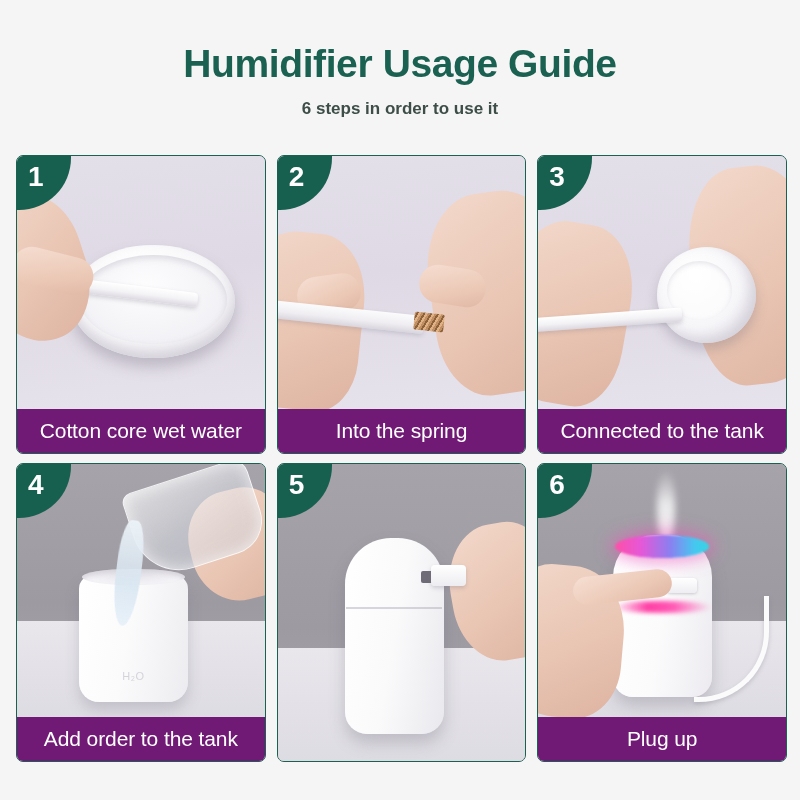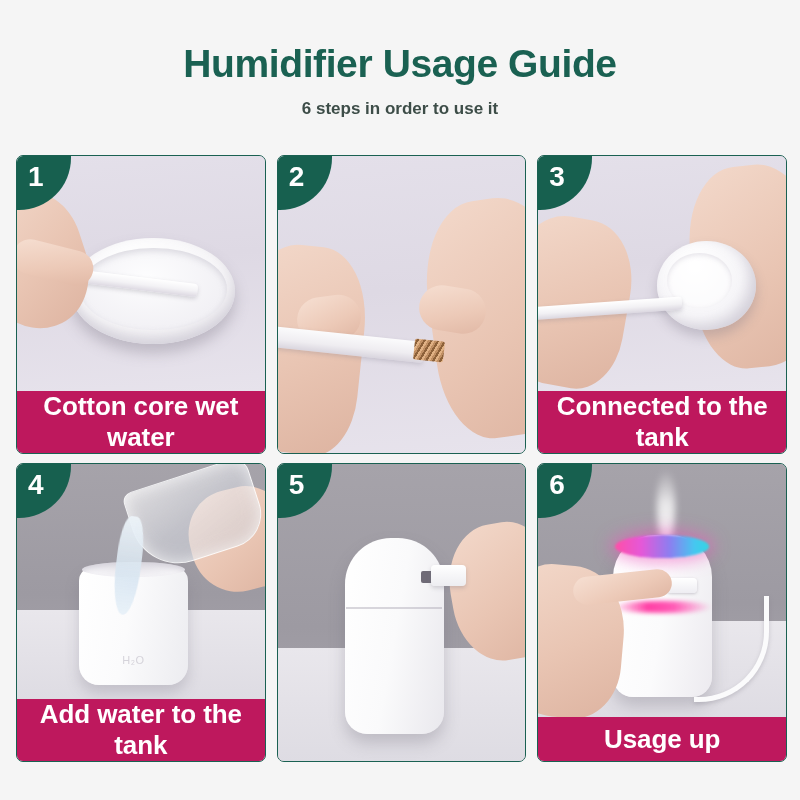--- a/index.html
+++ b/index.html
@@ -85,30 +85,29 @@
   .badge span {
     color: #ffffff;
     font-size: 28px;
     font-weight: bold;
     line-height: 1;
     margin: 7px 0 0 11px;
   }
 
   .caption {
     flex: 0 0 44px;
-    background: #be185d;
+    background: #701a75;
     color: #ffffff;
-    font-size: 26px;
+    font-size: 21px;
     display: flex;
     align-items: center;
     justify-content: center;
     text-align: center;
     letter-spacing: -0.1px;
     padding: 0 4px;
-    font-weight: bold;
   }
 
   
 
   
   .bg-lilac { position:absolute; inset:0;
     background: linear-gradient(175deg,#e4e0ea 0%,#ded9e4 45%,#e7e3ec 100%); }
   .bg-gray  { position:absolute; inset:0;
     background: linear-gradient(180deg,#a6a3aa 0%,#9d9aa2 55%,#a9a6ad 100%); }
   .table-top { position:absolute; left:0; right:0; bottom:0; height:38%;
@@ -349,20 +348,21 @@
         <div class="s2-handL skin"></div>
         <div class="s2-handR skin"></div>
         <div class="s2-thumbL skin2"></div>
         <div class="s2-thumbR skin2"></div>
         <div class="s2-strip"></div>
         <div class="s2-spring"></div>
         <div class="badge">
           <span>2</span>
         </div>
       </div>
+      <div class="caption">Into the spring</div>
     </div>
 
     <div class="card">
       <div class="photo">
         <div class="bg-lilac"></div>
         <div class="s3-handL skin"></div>
         <div class="s3-handR skin"></div>
         <div class="s3-cover"></div>
         <div class="s3-wick"></div>
         <div class="badge">
@@ -379,21 +379,21 @@
         <div class="s4-tank">
           <div class="s4-h2o">H₂O</div>
         </div>
         <div class="s4-stream"></div>
         <div class="s4-jug"></div>
         <div class="s4-hand skin"></div>
         <div class="badge">
           <span>4</span>
         </div>
       </div>
-      <div class="caption">Add water to the tank</div>
+      <div class="caption">Add order to the tank</div>
     </div>
 
     <div class="card">
       <div class="photo">
         <div class="bg-gray"></div>
         <div class="table-top"></div>
         <div class="s5-body"></div>
         <div class="s5-seam"></div>
         <div class="s5-port"></div>
         <div class="s5-plug"></div>
@@ -413,17 +413,17 @@
         <div class="s6-ring"></div>
         <div class="s6-glow"></div>
         <div class="s6-cable"></div>
         <div class="s6-btn"></div>
         <div class="s6-hand skin"></div>
         <div class="s6-finger skin2"></div>
         <div class="badge">
           <span>6</span>
         </div>
       </div>
-      <div class="caption">Usage up</div>
+      <div class="caption">Plug up</div>
     </div>
 
   </div>
 </div>
 
 </body></html>

